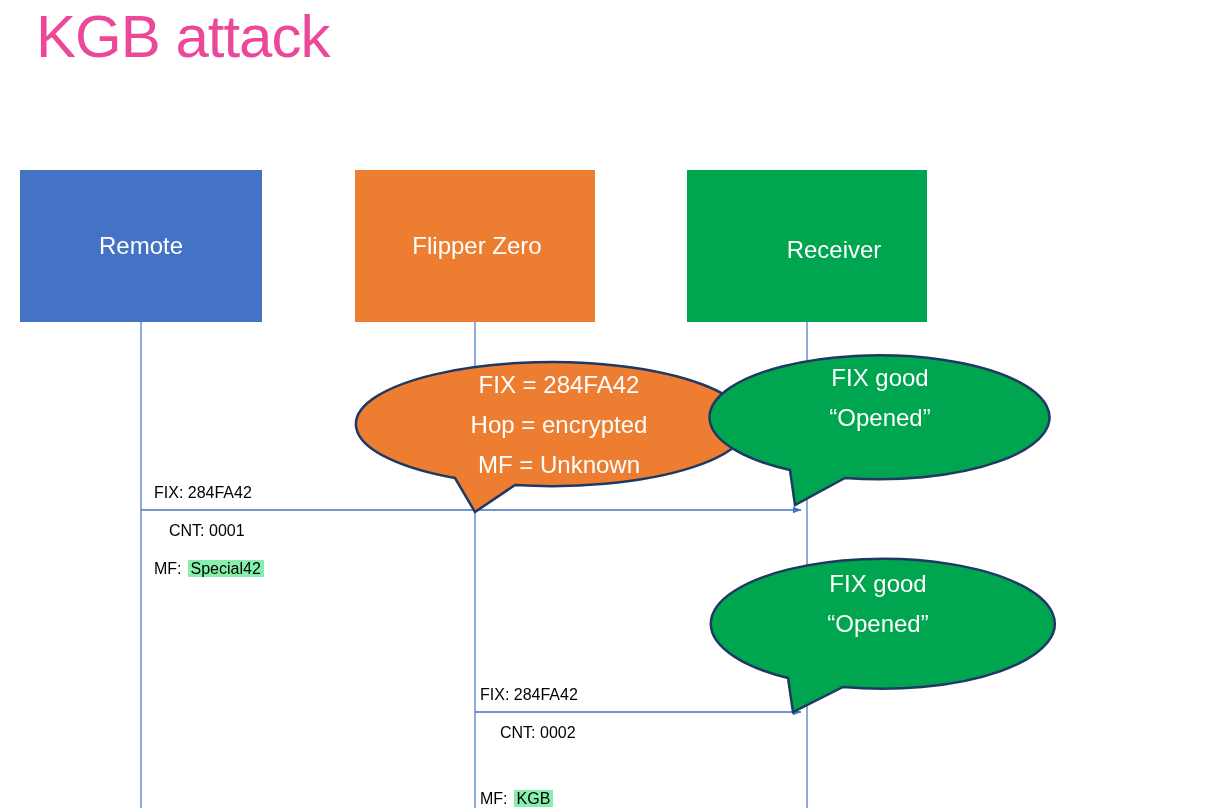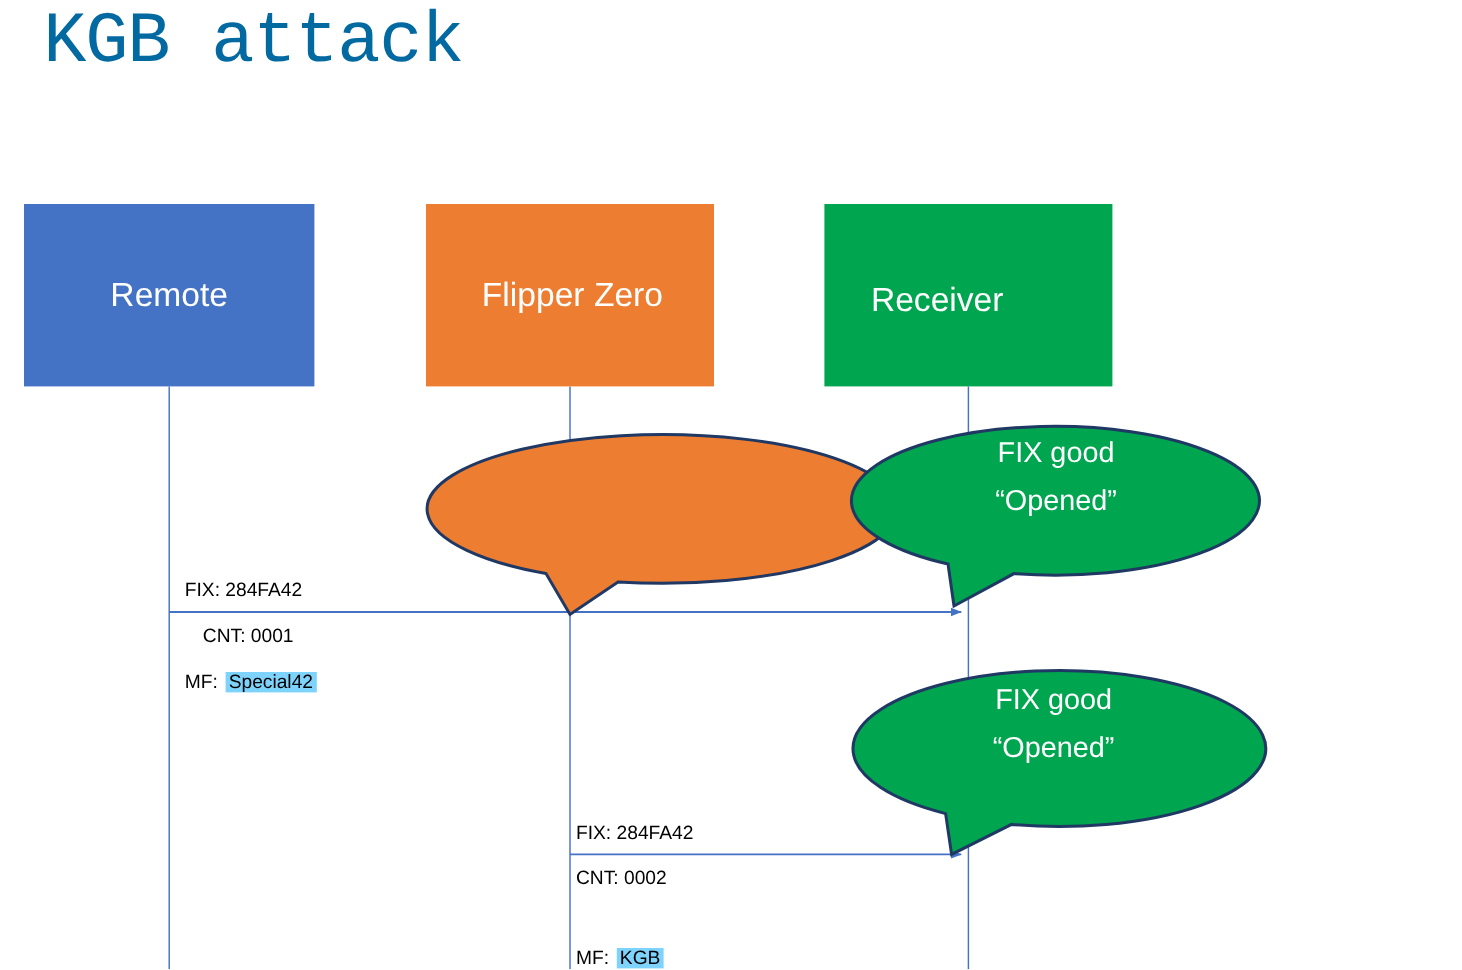--- a/index.html
+++ b/index.html
@@ -3,33 +3,33 @@
 <meta charset="utf-8">
 <style>
   html,body{margin:0;padding:0;background:#fff;}
   .canvas{
     position:relative;width:1218px;height:808px;background:#ffffff;
     font-family:"Liberation Sans",sans-serif;overflow:hidden;
   }
   .layer{position:absolute;left:0;top:0;}
   .title{
     position:absolute;left:36px;top:2px;font-size:60px;font-weight:400;
-    color:#0369a1;letter-spacing:-1px;font-family:Liberation Mono, monospace;
+    color:#ec4899;letter-spacing:-1px;
   }
   .actor-label{
     position:absolute;display:flex;align-items:center;justify-content:center;
-    color:#fff;font-size:28px;
+    color:#fff;font-size:24px;
   }
   .bubble-text{
     position:absolute;color:#fff;font-size:24px;text-align:center;line-height:40px;
   }
   .msg-line{
     position:absolute;font-size:16px;color:#000;white-space:nowrap;line-height:30px;
   }
-  .hl{background:#7dd3fc;padding:0 3px;margin-left:6px;margin-top:28px;}
+  .hl{background:#86efac;padding:0 3px;margin-left:6px;margin-top:28px;}
   .lifeline{stroke:#4472C4;stroke-width:1.2;}
   .connector{stroke:#4472C4;stroke-width:1.6;}
   .callout{stroke:#1F3864;stroke-width:2.5;}
 </style>
 </head>
 <body>
 
 <div class="canvas">
 
   <svg class="layer" width="1218" height="808" viewBox="0 0 1218 808">
@@ -52,36 +52,41 @@
 
     <path class="callout" d="M 455 478 A 196 62 0 1 1 515 485 L 475 512 Z" fill="#ED7D31"></path>
     <path class="callout" d="M 790 470 A 170 62 0 1 1 845 478 L 795 505 Z" fill="#00A64F"></path>
     <path class="callout" d="M 788 678 A 172 65 0 1 1 843 687 L 793 712 Z" fill="#00A64F"></path>
   </svg>
 
   <div class="title">KGB attack</div>
 
   <div class="actor-label" style="left:20px;top:170px;width:242px;height:152px;">Remote</div>
   <div class="actor-label" style="left:355px;top:170px;width:244px;height:152px;">Flipper Zero</div>
-  <div class="actor-label" style="left:661px;top:170px;width:240px;height:160px;">Receiver</div>
+  <div class="actor-label" style="left:714px;top:170px;width:240px;height:160px;">Receiver</div>
 
+  <div class="bubble-text" style="left:364px;top:365px;width:390px;">
+    <div>FIX = 284FA42</div>
+    <div>Hop = encrypted</div>
+    <div>MF = Unknown</div>
+  </div>
   <div class="bubble-text" style="left:712px;top:358px;width:336px;">
     <div>FIX good</div>
     <div>“Opened”</div>
   </div>
   <div class="bubble-text" style="left:710px;top:564px;width:336px;">
     <div>FIX good</div>
     <div>“Opened”</div>
   </div>
 
   <div class="msg-line" style="left:154px;top:478px;">FIX: 284FA42</div>
   <div class="msg-line" style="left:154px;top:516px;margin-left:15px;">CNT: 0001</div>
   <div class="msg-line" style="left:154px;top:554px;">
     <span>MF:</span><span class="hl">Special42</span>
   </div>
 
   <div class="msg-line" style="left:480px;top:680px;">FIX: 284FA42</div>
-  <div class="msg-line" style="left:480px;top:718px;">CNT: 0002</div>
+  <div class="msg-line" style="left:500px;top:718px;">CNT: 0002</div>
   <div class="msg-line" style="left:480px;top:784px;">
     <span>MF:</span><span class="hl">KGB</span>
   </div>
 
 </div>
 
 </body></html>

